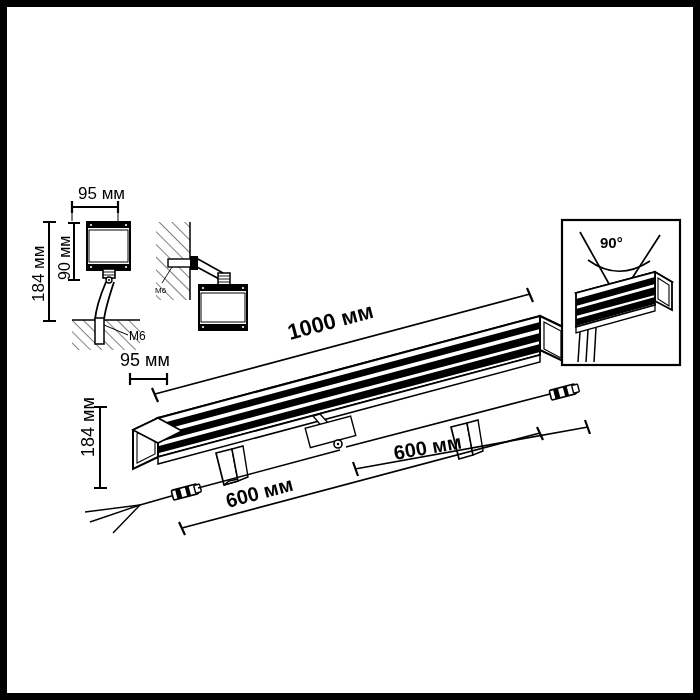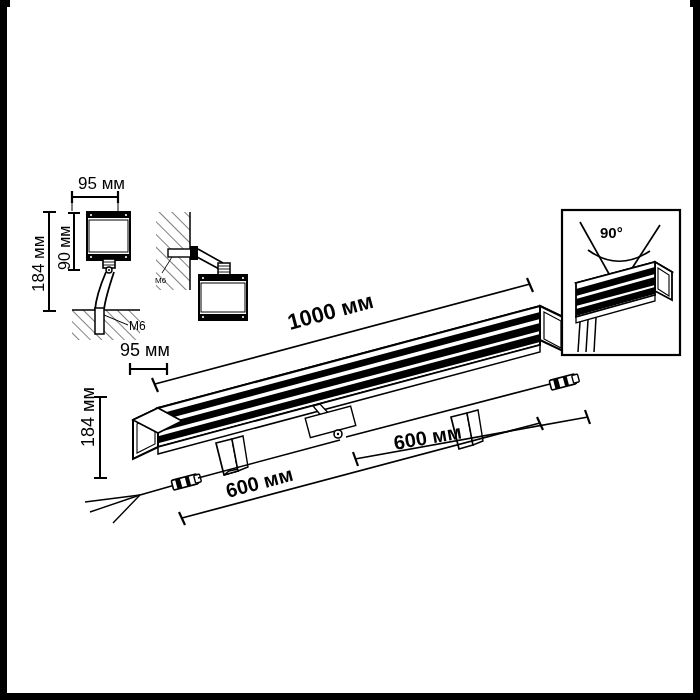--- a/index.html
+++ b/index.html
@@ -1,19 +1,19 @@
 <!DOCTYPE html>
 <html><head>
 <meta charset="utf-8">
 <style>
   html,body{margin:0;padding:0;background:#000;}
   body{width:700px;height:700px;overflow:hidden;font-family:"Liberation Sans",sans-serif;}
   #frame{position:relative;width:700px;height:700px;background:#000;box-sizing:border-box;}
   #inner-rule{position:absolute;left:7px;top:7px;width:686px;height:686px;background:#fff;box-sizing:border-box;}
-  #canvas-wrap{position:absolute;left:10px;top:0;width:680px;height:680px;background:#fff;overflow:hidden;}
+  #canvas-wrap{position:absolute;left:10px;top:10px;width:680px;height:680px;background:#fff;overflow:hidden;}
   svg{display:block;}
   .lbl{font-family:"Liberation Sans",sans-serif;fill:#000;}
 </style>
 </head>
 <body>
 
 <div id="frame">
   <div id="inner-rule"></div>
   <div id="canvas-wrap">
 

